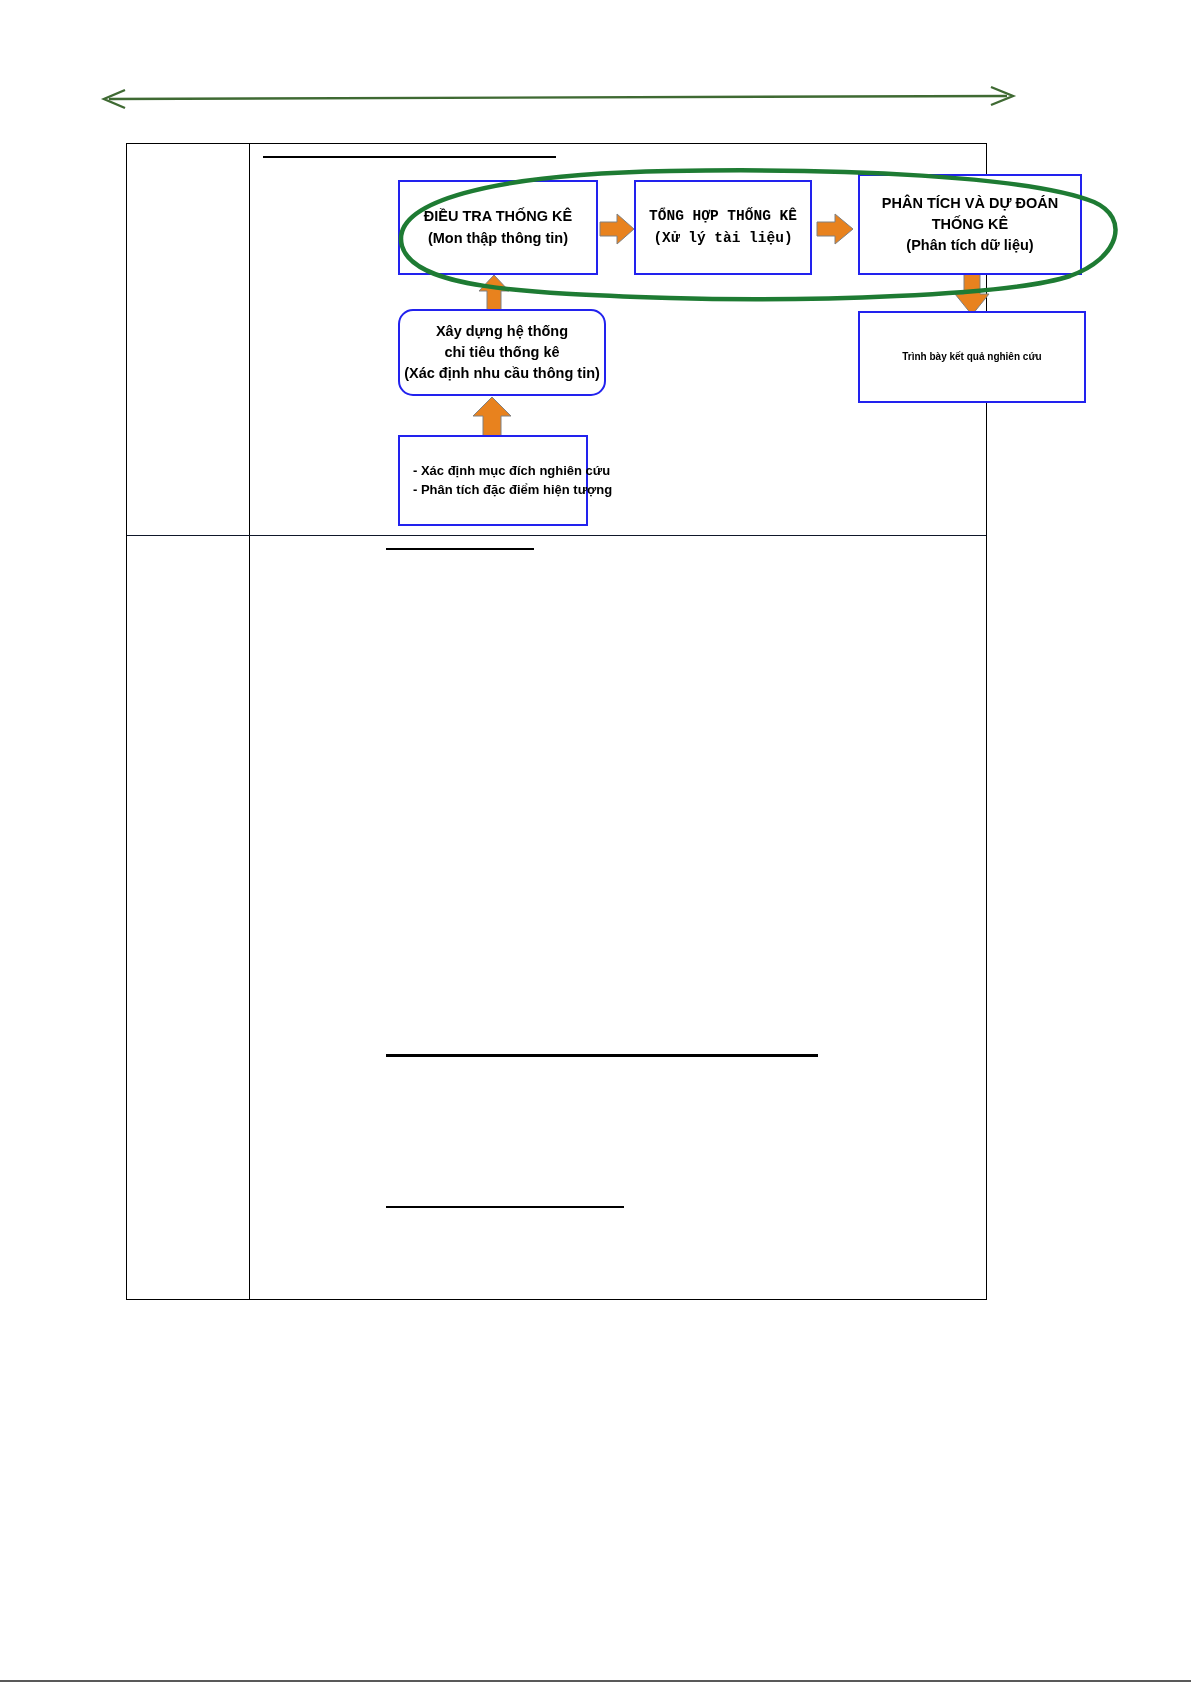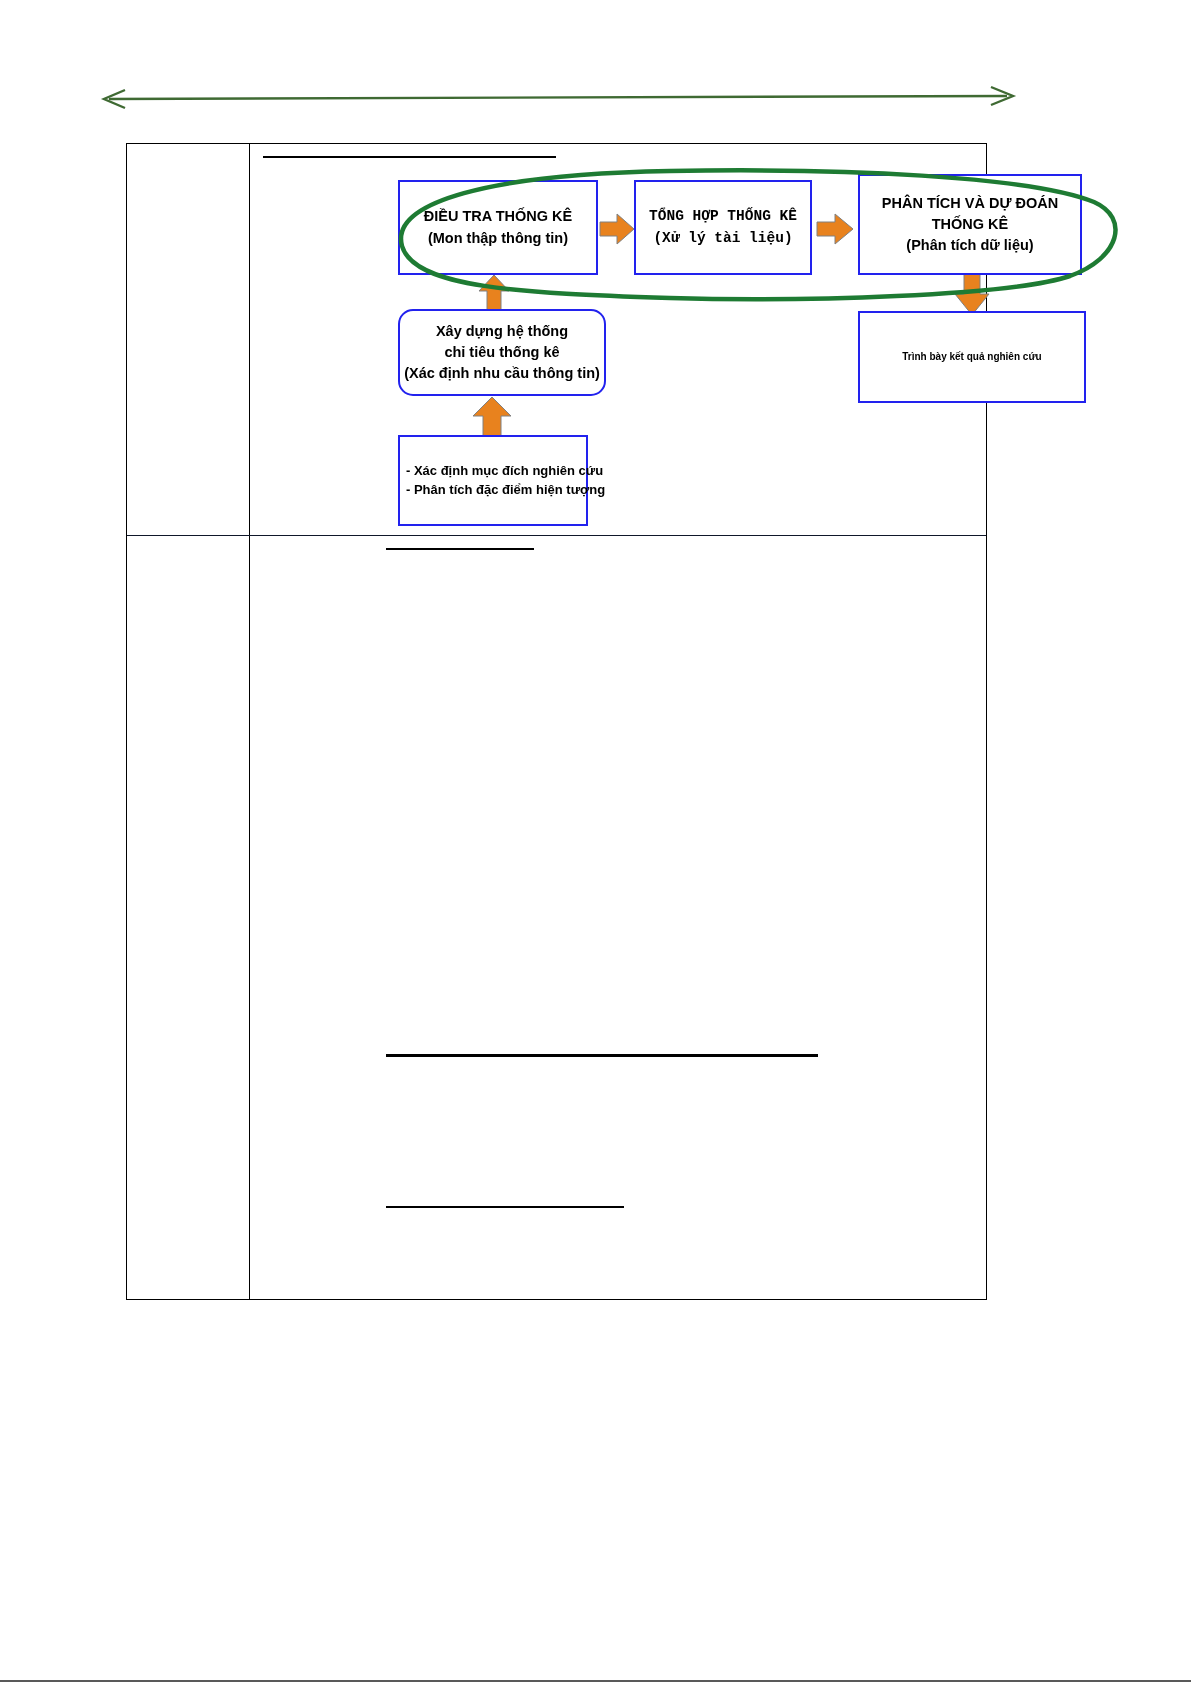--- a/index.html
+++ b/index.html
@@ -103,21 +103,21 @@
   }
   .fbox .ln { display: block; white-space: nowrap; }
 
   #box-dieu-tra      { left: 148px; top: 36px;  width: 200px; height: 95px;  font-size: 14.5px; }
   #box-tong-hop      { left: 384px; top: 36px;  width: 178px; height: 95px;  font-size: 14.5px; font-family: Liberation Mono, monospace; }
   #box-phan-tich     { left: 608px; top: 30px;  width: 224px; height: 101px; font-size: 14.5px; justify-content: center; }
   #box-xay-dung      { left: 148px; top: 165px; width: 208px; height: 87px;  font-size: 14.5px; border-radius: 15px; }
   #box-xac-dinh      { left: 148px; top: 291px; width: 190px; height: 91px;  font-size: 13px; align-items: flex-start; justify-content: center; }
   #box-trinh-bay     { left: 608px; top: 167px; width: 228px; height: 92px;  font-size: 10px; }
 
-  #box-xac-dinh .ln { text-align: left; padding-left: 6px; }
+  #box-xac-dinh .ln { text-align: left; padding-left: 13px; }
 
   
   .oarrow { position: absolute; }
 
   
   #ellipse {
     position: absolute;
     left: 120px;
     top: 18px;
     width: 760px;

